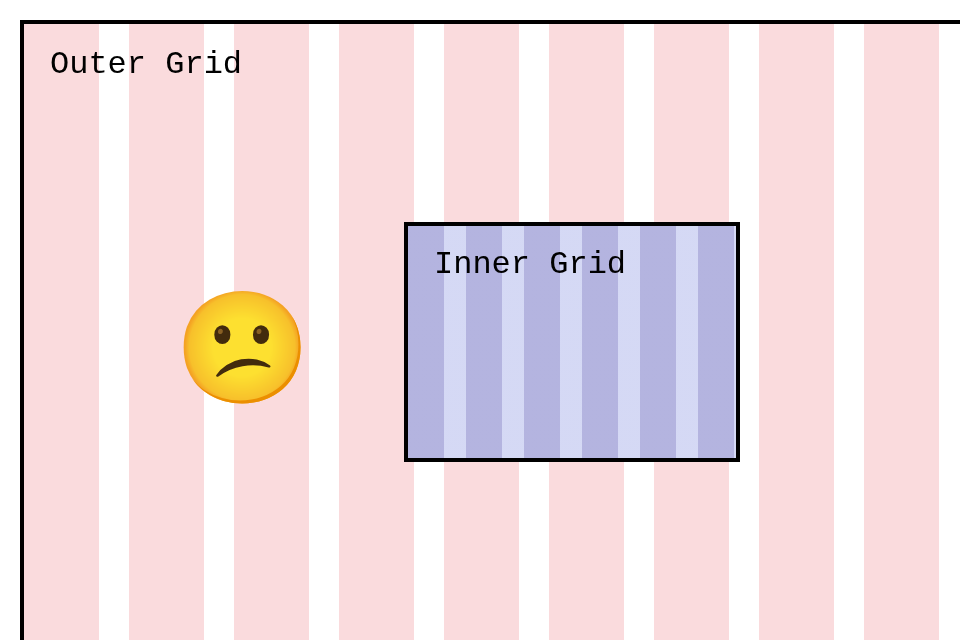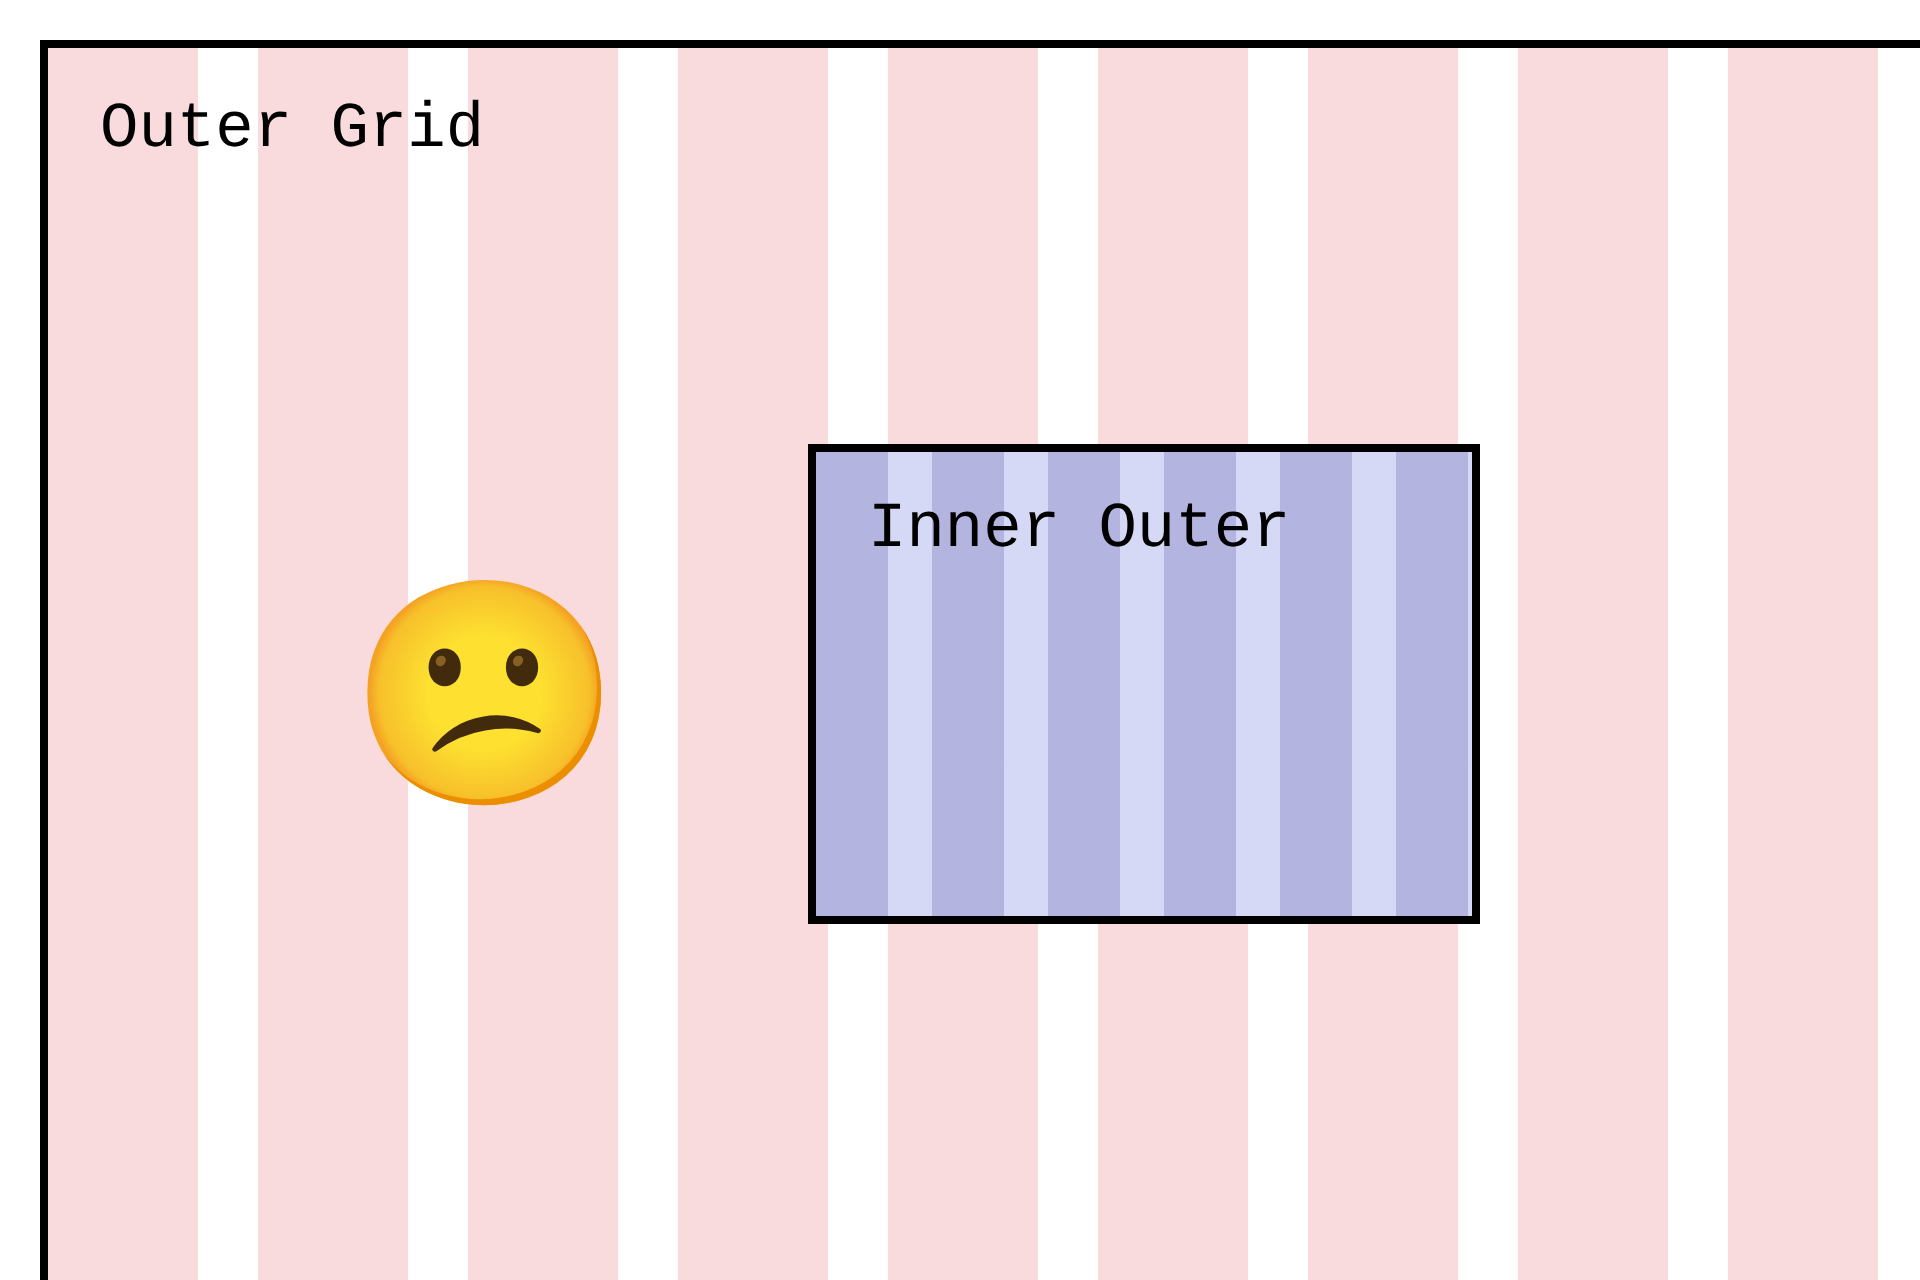--- a/index.html
+++ b/index.html
@@ -89,15 +89,15 @@
       z-index: 2;
     }
   </style>
 </head>
 <body>
 
 <div class="outer-grid">
   <div class="outer-label">Outer Grid</div>
   <div class="emoji">😕</div>
   <div class="inner-grid">
-    <div class="inner-label">Inner Outer</div>
+    <div class="inner-label">Inner Grid</div>
   </div>
 </div>
 
 </body></html>

